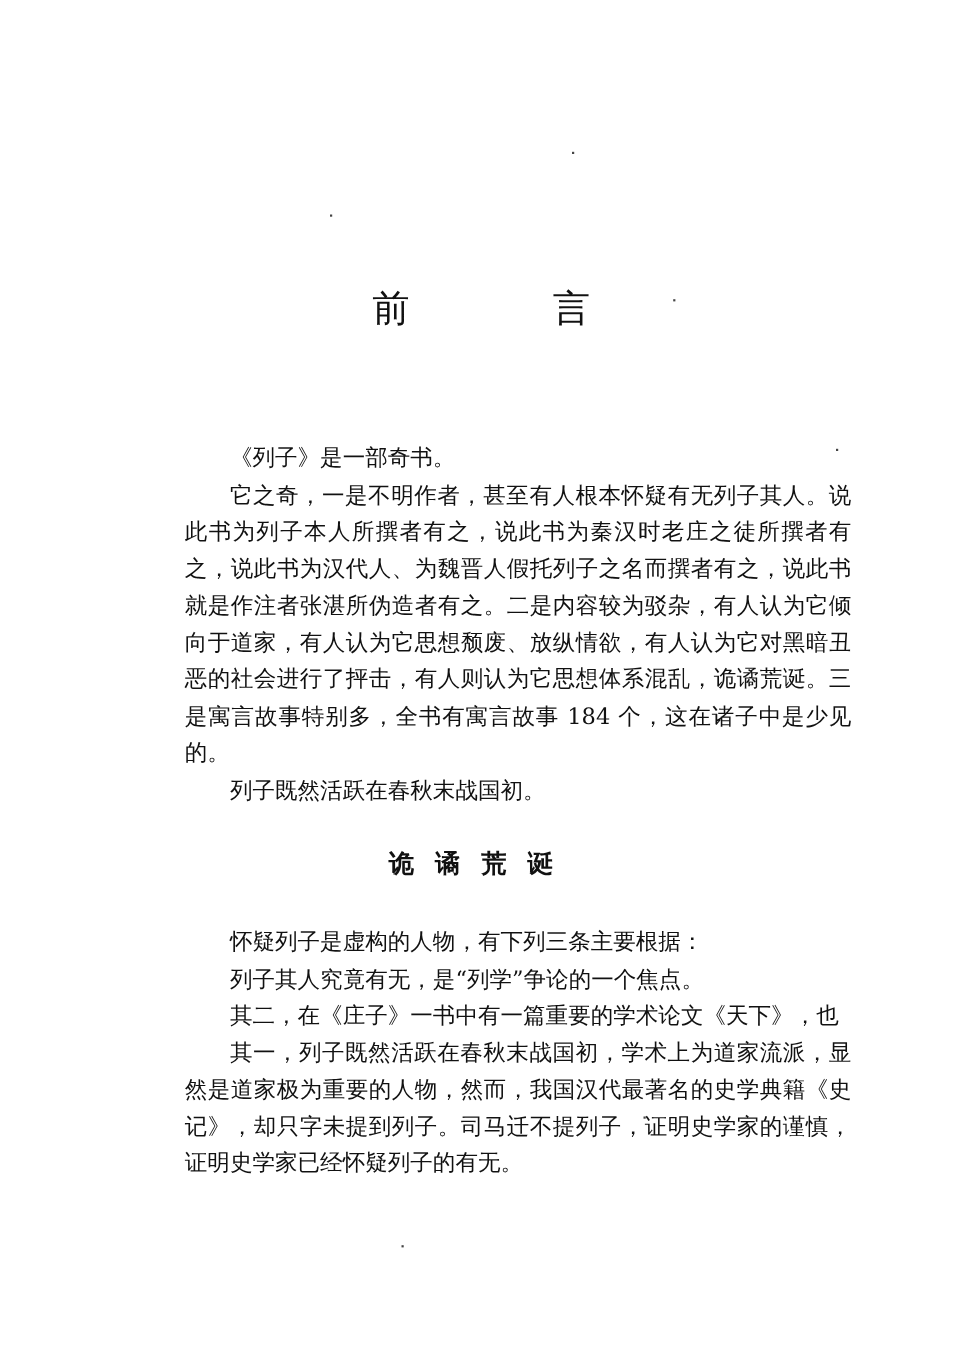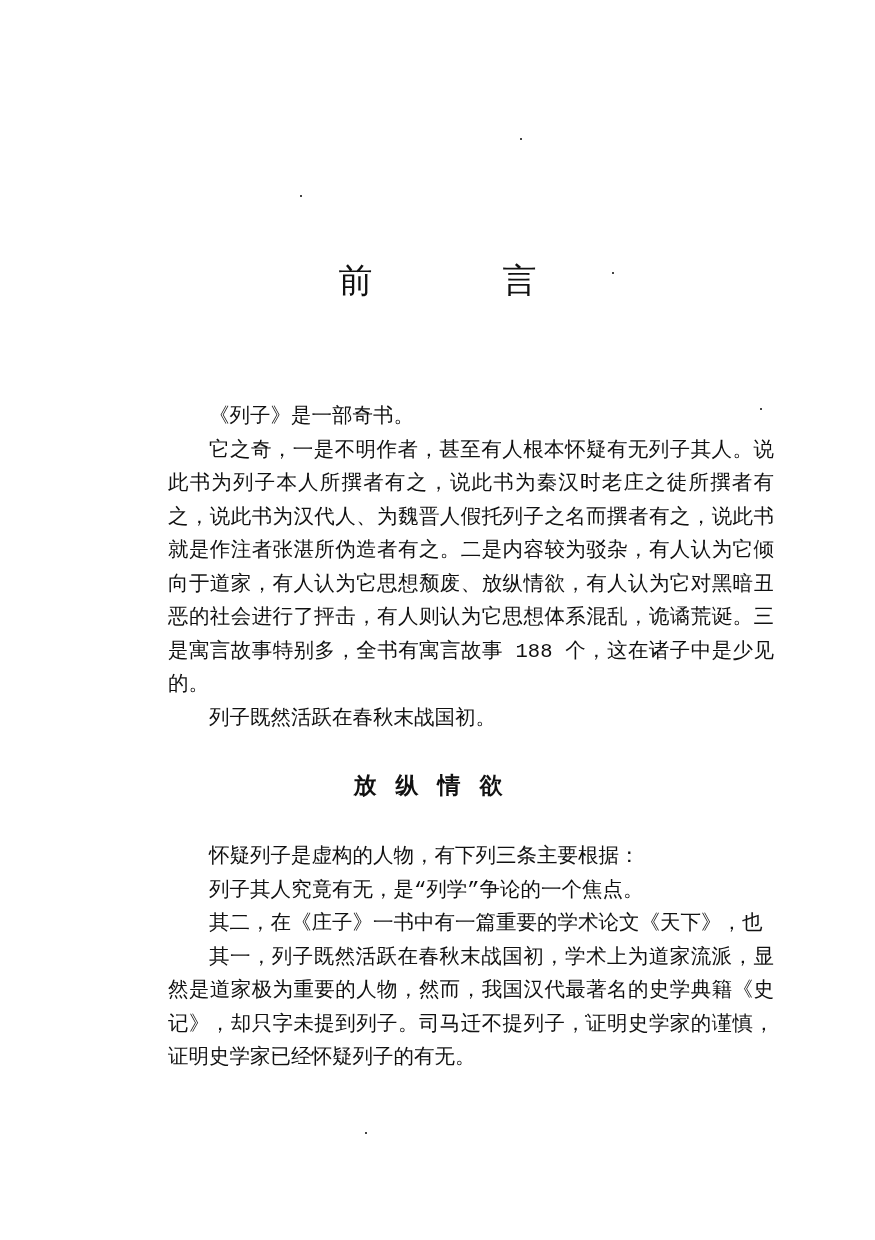--- a/index.html
+++ b/index.html
@@ -9,21 +9,21 @@
     color: #111;
   }
   .page-title {
     position: absolute; top: 258px; left: 0; width: 875px;
     text-align: center; font-size: 34px; letter-spacing: 0;
   }
   .page-title span { display: inline-block; }
   .page-title .gap { width: 130px; }
   .body {
     position: absolute; left: 168px; width: 606px;
-    font-size: 20.5px; line-height: 33.5px; font-family: Liberation Mono, monospace;
+    font-size: 20.5px; line-height: 33.5px;
   }
   .p { margin: 0; text-align: justify; text-align-last: left; }
   .indent { text-indent: 41px; }
   .section-title {
     position: absolute; top: 770px; left: 0; width: 875px;
     text-align: center; font-size: 23px; font-weight: bold;
     font-family: "DejaVu Sans", "Liberation Sans", sans-serif;
     letter-spacing: 19px;
   }
   .dot {
@@ -32,25 +32,25 @@
 </style>
 </head>
 <body>
 
 <div class="page-title">
   <span>前</span><span class="gap"></span><span>言</span>
 </div>
 
 <div class="body" style="top:400px;">
   <p class="p indent">《列子》是一部奇书。</p>
-  <p class="p indent">它之奇，一是不明作者，甚至有人根本怀疑有无列子其人。说此书为列子本人所撰者有之，说此书为秦汉时老庄之徒所撰者有之，说此书为汉代人、为魏晋人假托列子之名而撰者有之，说此书就是作注者张湛所伪造者有之。二是内容较为驳杂，有人认为它倾向于道家，有人认为它思想颓废、放纵情欲，有人认为它对黑暗丑恶的社会进行了抨击，有人则认为它思想体系混乱，诡谲荒诞。三是寓言故事特别多，全书有寓言故事 188 个，这在诸子中是少见的。</p>
+  <p class="p indent">它之奇，一是不明作者，甚至有人根本怀疑有无列子其人。说此书为列子本人所撰者有之，说此书为秦汉时老庄之徒所撰者有之，说此书为汉代人、为魏晋人假托列子之名而撰者有之，说此书就是作注者张湛所伪造者有之。二是内容较为驳杂，有人认为它倾向于道家，有人认为它思想颓废、放纵情欲，有人认为它对黑暗丑恶的社会进行了抨击，有人则认为它思想体系混乱，诡谲荒诞。三是寓言故事特别多，全书有寓言故事 184 个，这在诸子中是少见的。</p>
   <p class="p indent">列子既然活跃在春秋末战国初。</p>
 </div>
 
-<div class="section-title">放纵情欲</div>
+<div class="section-title">诡谲荒诞</div>
 
 <div class="body" style="top:840px;">
   <p class="p indent">怀疑列子是虚构的人物，有下列三条主要根据：</p>
   <p class="p indent">列子其人究竟有无，是“列学”争论的一个焦点。</p>
   <p class="p indent">其二，在《庄子》一书中有一篇重要的学术论文《天下》，也</p>
   <p class="p indent">其一，列子既然活跃在春秋末战国初，学术上为道家流派，显然是道家极为重要的人物，然而，我国汉代最著名的史学典籍《史记》，却只字未提到列子。司马迁不提列子，证明史学家的谨慎，证明史学家已经怀疑列子的有无。</p>
 </div>
 
 <div class="dot" style="left:365px;top:1132px;"></div>
 <div class="dot" style="left:300px;top:195px;"></div>

